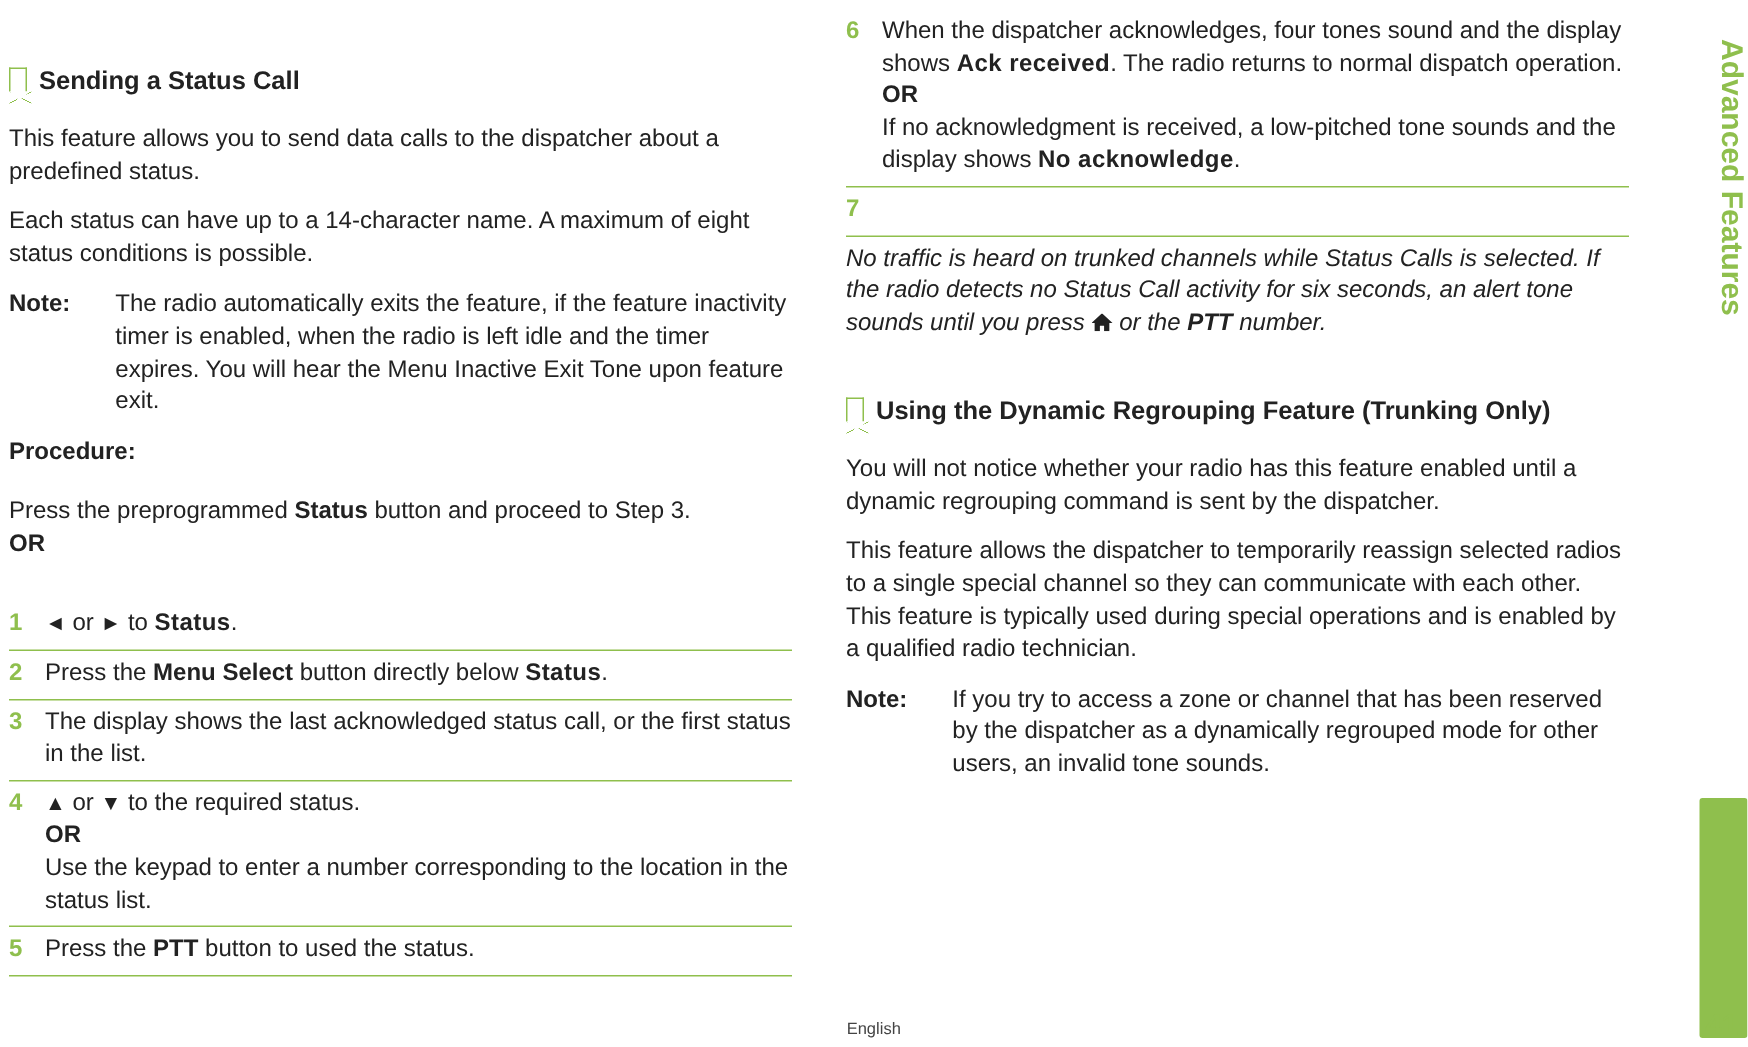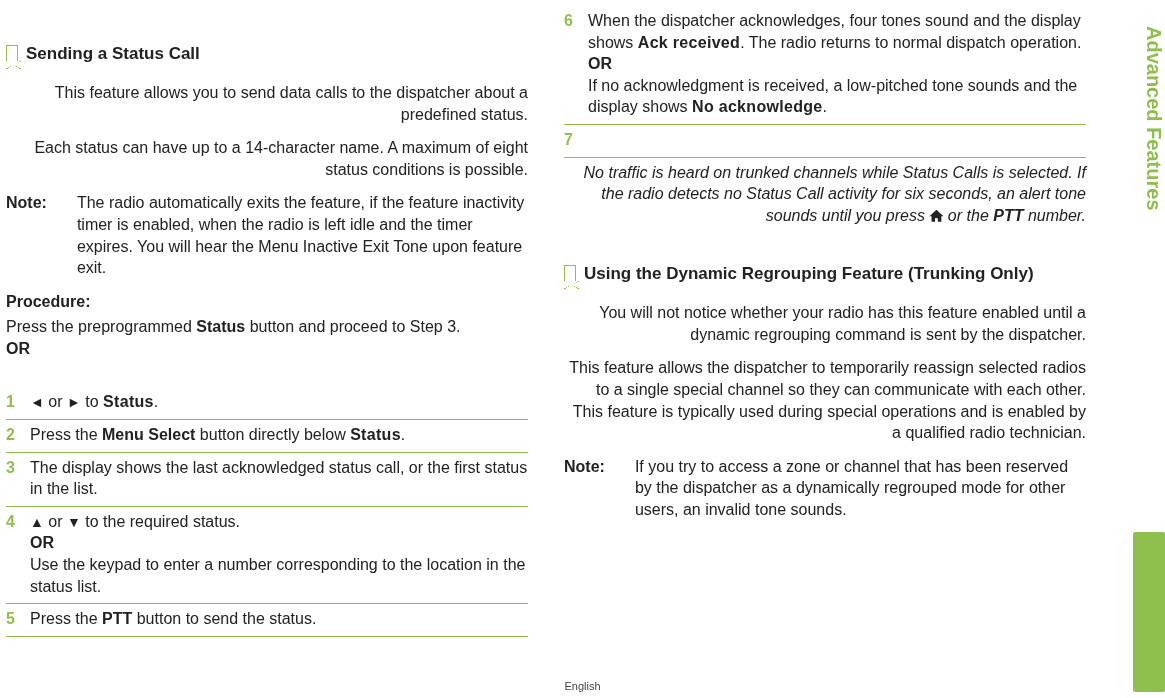--- a/index.html
+++ b/index.html
@@ -61,25 +61,25 @@
   .bookmark-icon::before {
     content: "";
     position: absolute;
     bottom: -7.5px;
     left: -1.5px;
     width: 15px;
     height: 7.5px;
     background: linear-gradient(to bottom right, transparent 48%, #8fbf4d 48%, #8fbf4d 52%, transparent 52%),
                 linear-gradient(to bottom left, transparent 48%, #8fbf4d 48%, #8fbf4d 52%, transparent 52%);
   }
-  p { margin: 0 0 12px 0; text-align: right; }
+  p { margin: 0 0 12px 0; }
   .note-block { display: flex; margin-bottom: 12px; gap: 16px; }
   .note-label { font-weight: bold; flex: 0 0 auto; padding-right: 14px; }
   .note-text { flex: 1 1 auto; }
-  .proc-title { font-weight: bold; margin-bottom: 4px; }
+  .proc-title { font-weight: bold; margin-bottom: 18px; }
   .proc-text { margin-bottom: 28px; }
   .step {
     display: flex;
     align-items: flex-start;
     padding: 4px 0 6px 0;
   }
   .step-num {
     color: #8fbf4d;
     font-weight: bold;
     font-size: 16px;
@@ -199,21 +199,21 @@
       <div class="step-body">
         <span class="arrow">▲</span><span> or </span><span class="arrow">▼</span><span> to the required status.</span><br>
         <span class="bold">OR</span><br>
         <span>Use the keypad to enter a number corresponding to the location in the status list.</span>
       </div>
     </div>
     <hr class="step-sep">
     <div class="step">
       <div class="step-num">5</div>
       <div class="step-body">
-        <span>Press the </span><span class="bold">PTT</span><span> button to send the status.</span>
+        <span>Press the </span><span class="bold">PTT</span><span> button to used the status.</span>
       </div>
     </div>
     <hr class="step-sep">
   </div>
 
   <div class="column">
     <div class="step">
       <div class="step-num">6</div>
       <div class="step-body">
         <span>When the dispatcher acknowledges, four tones sound and the display shows </span><span class="ui-text">Ack received</span><span>. The radio returns to normal dispatch operation.</span><br>

